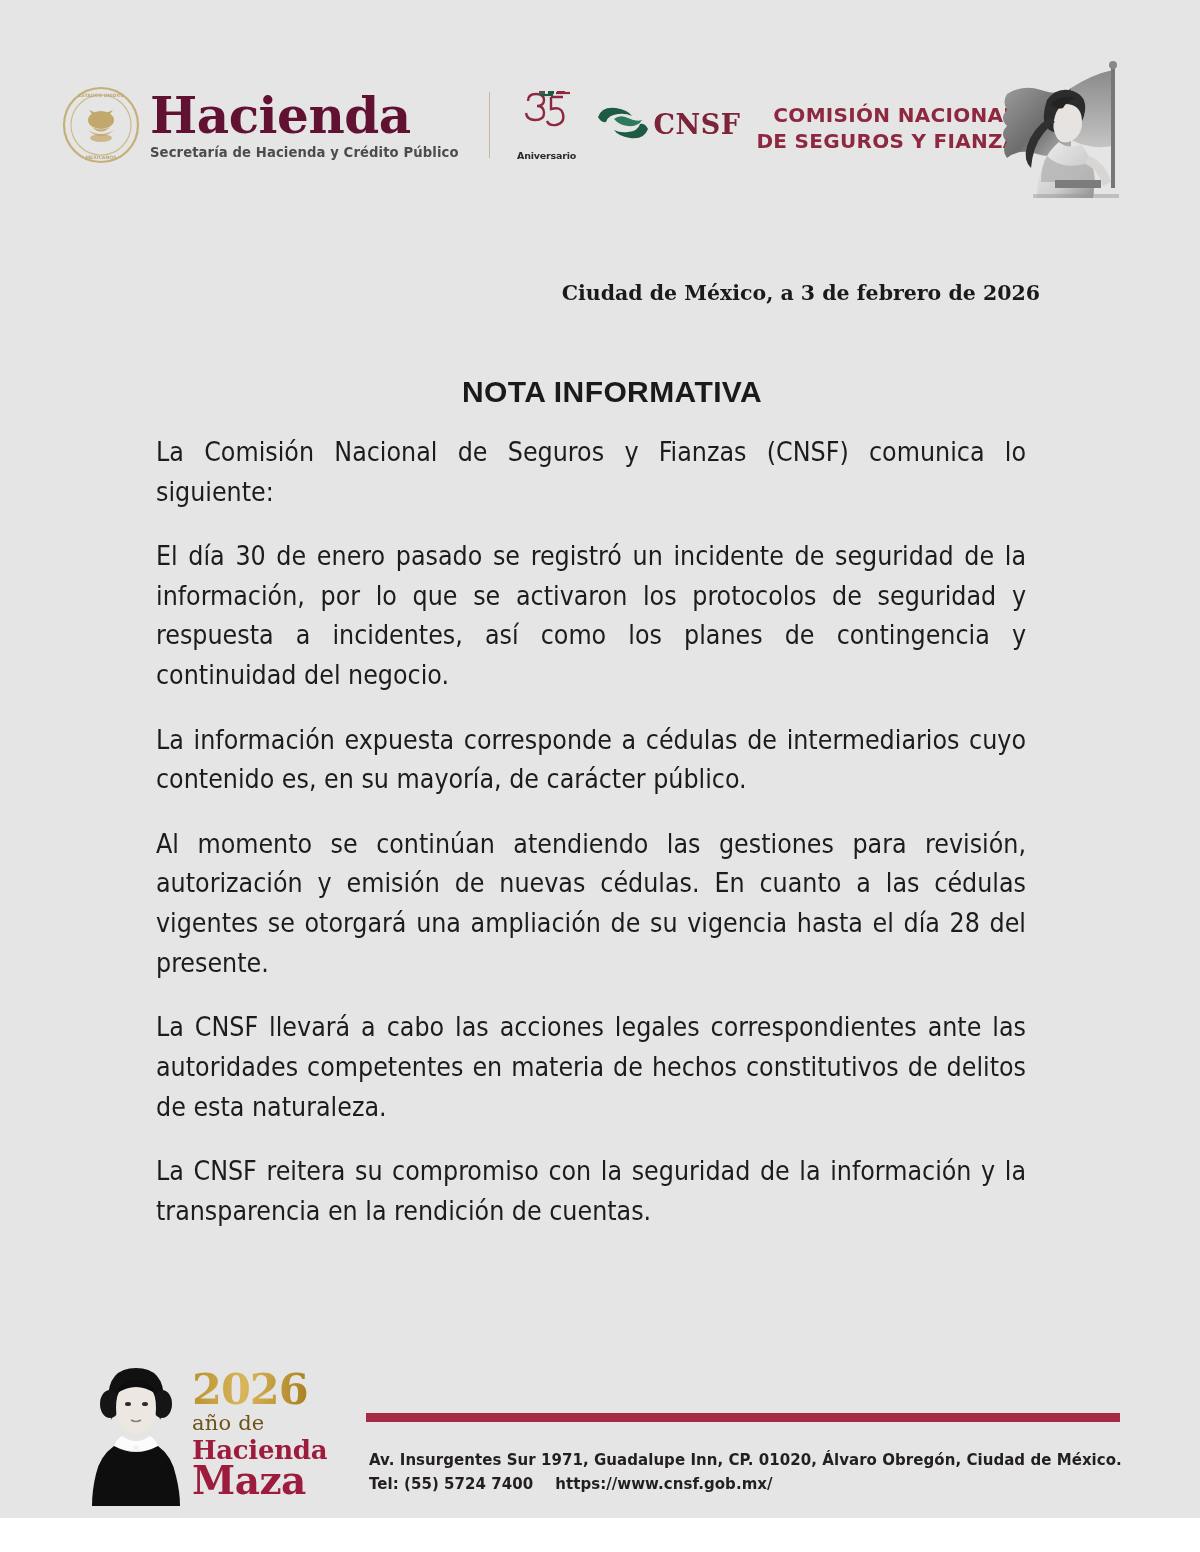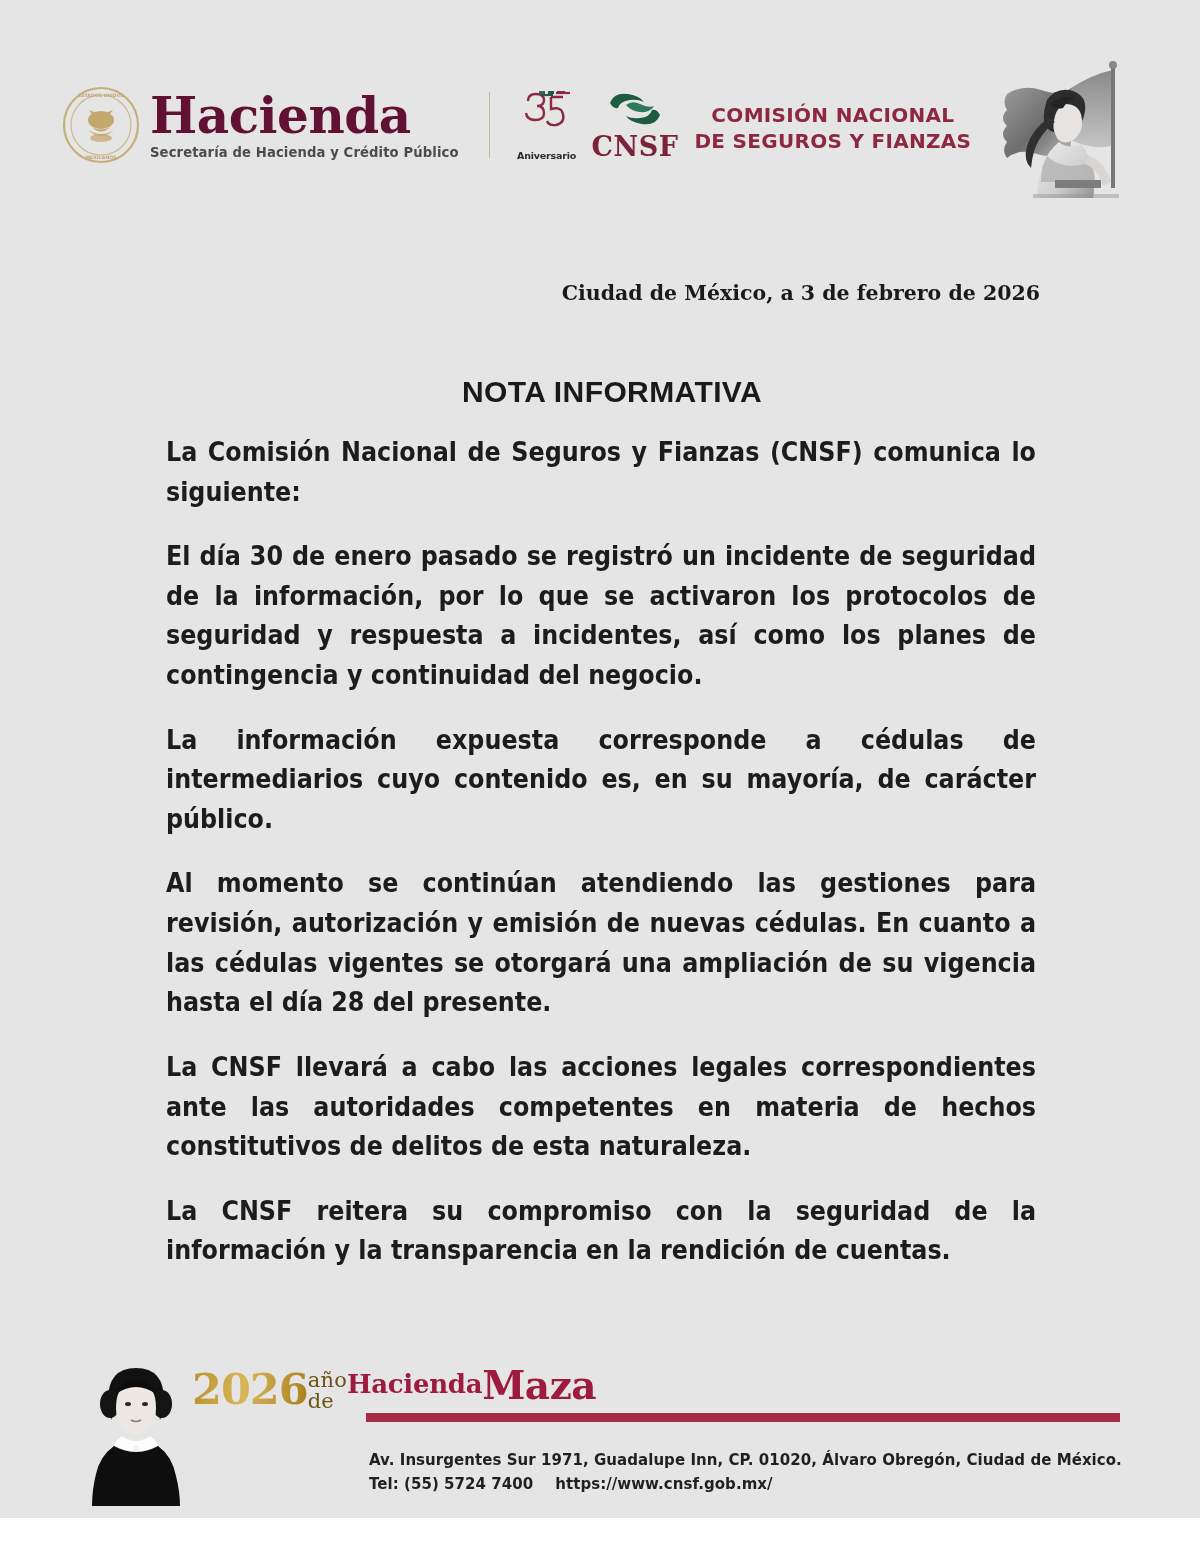--- a/index.html
+++ b/index.html
@@ -85,21 +85,21 @@
     font-size: 9.5px;
     font-weight: bold;
     color: #2b2b2b;
     letter-spacing: -0.2px;
     margin-top: 11px;
     white-space: nowrap;
   }
   .cnsf-mark {
     margin-left: 14px;
     display: flex;
-    flex-direction: column;
+    flex-direction: row;
     align-items: center;
   }
   .cnsf-word {
     font-family: "DejaVu Serif", "Liberation Serif", serif;
     font-weight: bold;
     font-size: 27px;
     letter-spacing: 0.5px;
     color: #7b2338;
     margin-top: -2px;
   }
@@ -145,23 +145,22 @@
     text-align: center;
     font-family: "Liberation Sans", sans-serif;
     font-weight: bold;
     font-size: 30px;
     letter-spacing: 0.4px;
     color: #1a1a1a;
   }
   .body-copy {
     position: absolute;
     top: 432px;
-    left: 166px;
+    left: 156px;
     width: 870px;
-    font-weight: bold;
   }
   .body-copy p {
     margin: 0 0 25px 0;
     font-family: "DejaVu Sans Condensed", "DejaVu Sans", sans-serif;
     font-stretch: condensed;
     font-size: 26.5px;
     line-height: 1.495;
     text-align: justify;
     color: #1c1c1c;
     -webkit-font-smoothing: antialiased;
@@ -180,21 +179,21 @@
   }
   .margarita-portrait {
     width: 96px;
     height: 150px;
     flex: 0 0 96px;
   }
   .margarita-text {
     margin-left: 8px;
     padding-top: 12px;
     display: flex;
-    flex-direction: row;
+    flex-direction: column;
     align-items: flex-start;
     line-height: 1;
   }
   .m-year {
     font-family: "DejaVu Serif", "Liberation Serif", serif;
     font-weight: bold;
     font-size: 43px;
     letter-spacing: -1px;
     background: linear-gradient(95deg, #b8922f 0%, #d9b65a 45%, #a8801f 100%);
     -webkit-background-clip: text;

